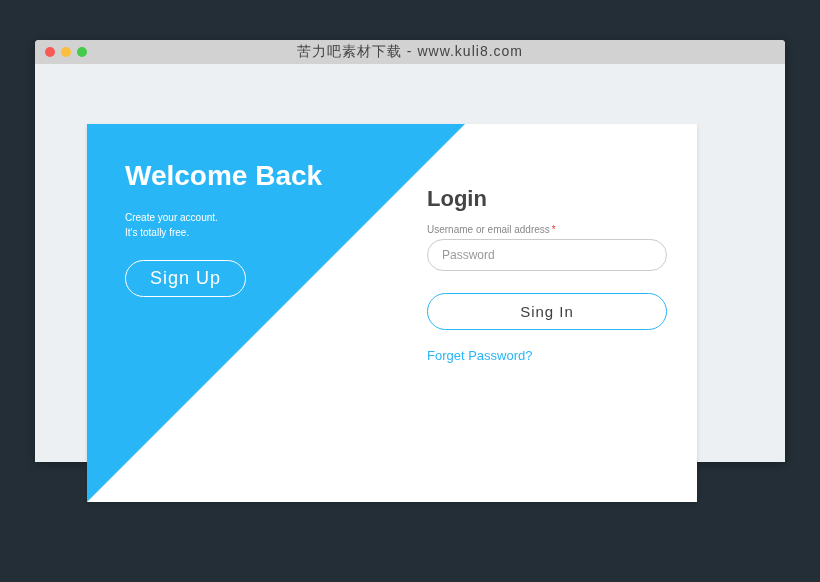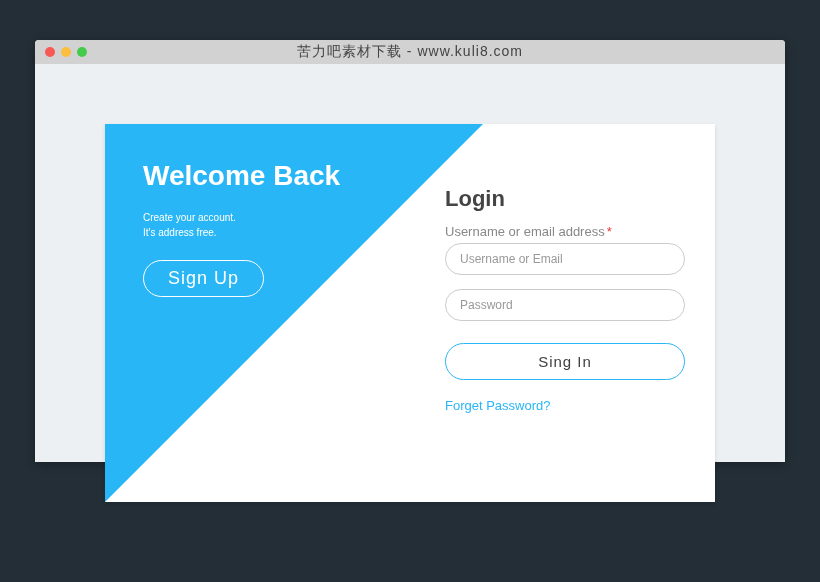--- a/index.html
+++ b/index.html
@@ -48,21 +48,21 @@
     .titlebar-text {
       position: absolute;
       left: 50%;
       transform: translateX(-50%);
       font-size: 14px;
       color: #444;
       font-family: 'SimSun', 'Microsoft YaHei', sans-serif;
       letter-spacing: 1px;
     }
     .content-area {
-      padding: 60px 70px;
+      padding: 60px 52px;
     }
     .card {
       width: 610px;
       height: 378px;
       background: #fff;
       position: relative;
       box-shadow: 0 2px 4px rgba(0,0,0,0.12);
       overflow: hidden;
     }
     .blue-triangle {
@@ -109,21 +109,21 @@
       width: 240px;
       z-index: 2;
     }
     .login-title {
       font-size: 22px;
       font-weight: bold;
       color: #444;
       margin-bottom: 12px;
     }
     .form-label {
-      font-size: 13px;
+      font-size: 10px;
       color: #888;
       margin-bottom: 4px;
     }
     .required-star {
       color: #e53935;
       margin-left: 2px;
     }
     .form-input {
       width: 100%;
       padding: 8px 14px;
@@ -172,32 +172,31 @@
   </div>
 
   <div class="content-area">
     <div class="card">
       <div class="blue-triangle"></div>
 
       <div class="welcome-section">
         <div class="welcome-title">Welcome Back</div>
         <div class="welcome-text">
           <div>Create your account.</div>
-          <div>It's address free.</div>
+          <div>It's totally free.</div>
         </div>
         <button class="signup-btn">Sign Up</button>
       </div>
 
       <div class="login-section">
         <div class="login-title">Login</div>
 
         <div class="form-label">
           <span>Username or email address</span><span class="required-star">*</span>
         </div>
-        <input type="text" class="form-input" placeholder="Username or Email" style="">
 
         <input type="password" class="form-input" placeholder="Password" style="">
 
         <button class="signin-btn">Sing In</button>
 
         <a class="forget-link">Forget Password?</a>
       </div>
     </div>
   </div>
 </div>

